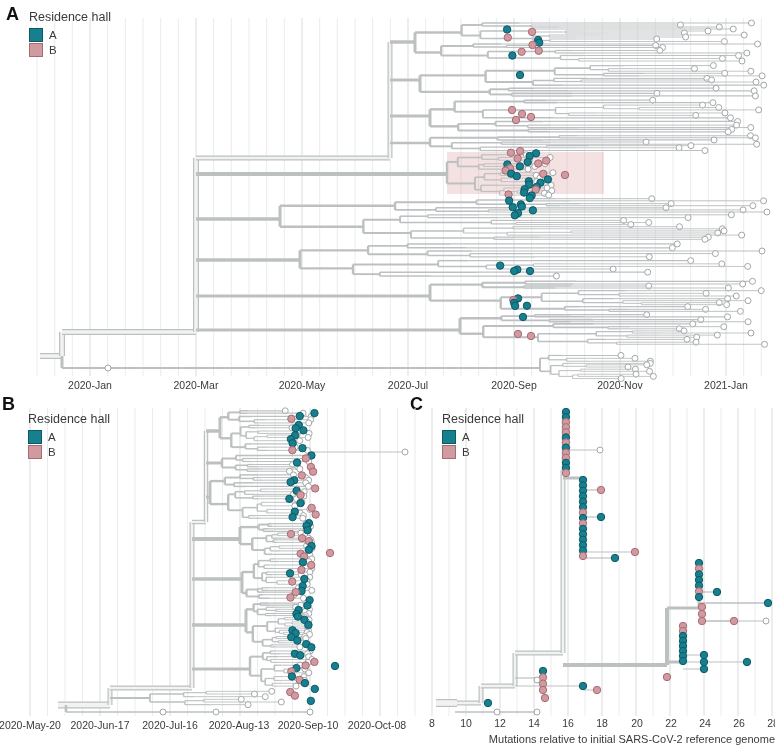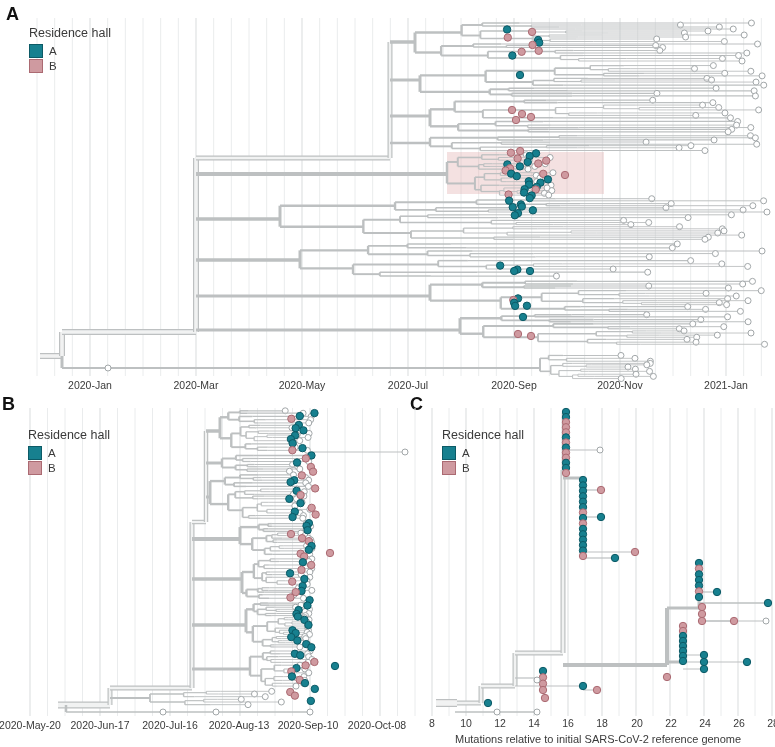--- a/index.html
+++ b/index.html
@@ -1,25 +1,25 @@
 <!DOCTYPE html>
 <html><head>
 <meta charset="utf-8">
 <style>
   html,body{margin:0;padding:0;background:#fff;}
   #fig{position:relative;width:775px;height:747px;background:#fff;overflow:hidden;
        font-family:"Liberation Sans",sans-serif;}
   svg{position:absolute;display:block;}
   .panel-letter{position:absolute;font-weight:700;font-size:18px;color:#111;}
-  .legend{position:absolute;z-index:5;margin-top:16px;}
+  .legend{position:absolute;z-index:5;}
   .legend-title{font-size:12.5px;color:#3a3a3a;margin-bottom:3px;}
   .legend-item{display:flex;align-items:center;height:15px;}
   .legend-swatch{width:12px;height:12px;display:inline-block;margin-right:6px;border:1px solid transparent;}
   .legend-label{font-size:11.5px;color:#3a3a3a;}
-  .axis-title{position:absolute;font-size:11px;color:#3a3a3a;text-align:left;}
+  .axis-title{position:absolute;font-size:11px;color:#3a3a3a;text-align:right;}
 </style>
 </head>
 <body>
 
 <div id="fig">
 
   <div class="panel-letter" style="left:6px;top:4px">A</div>
   <div class="panel-letter" style="left:2px;top:394px">B</div>
   <div class="panel-letter" style="left:410px;top:394px">C</div>
 

